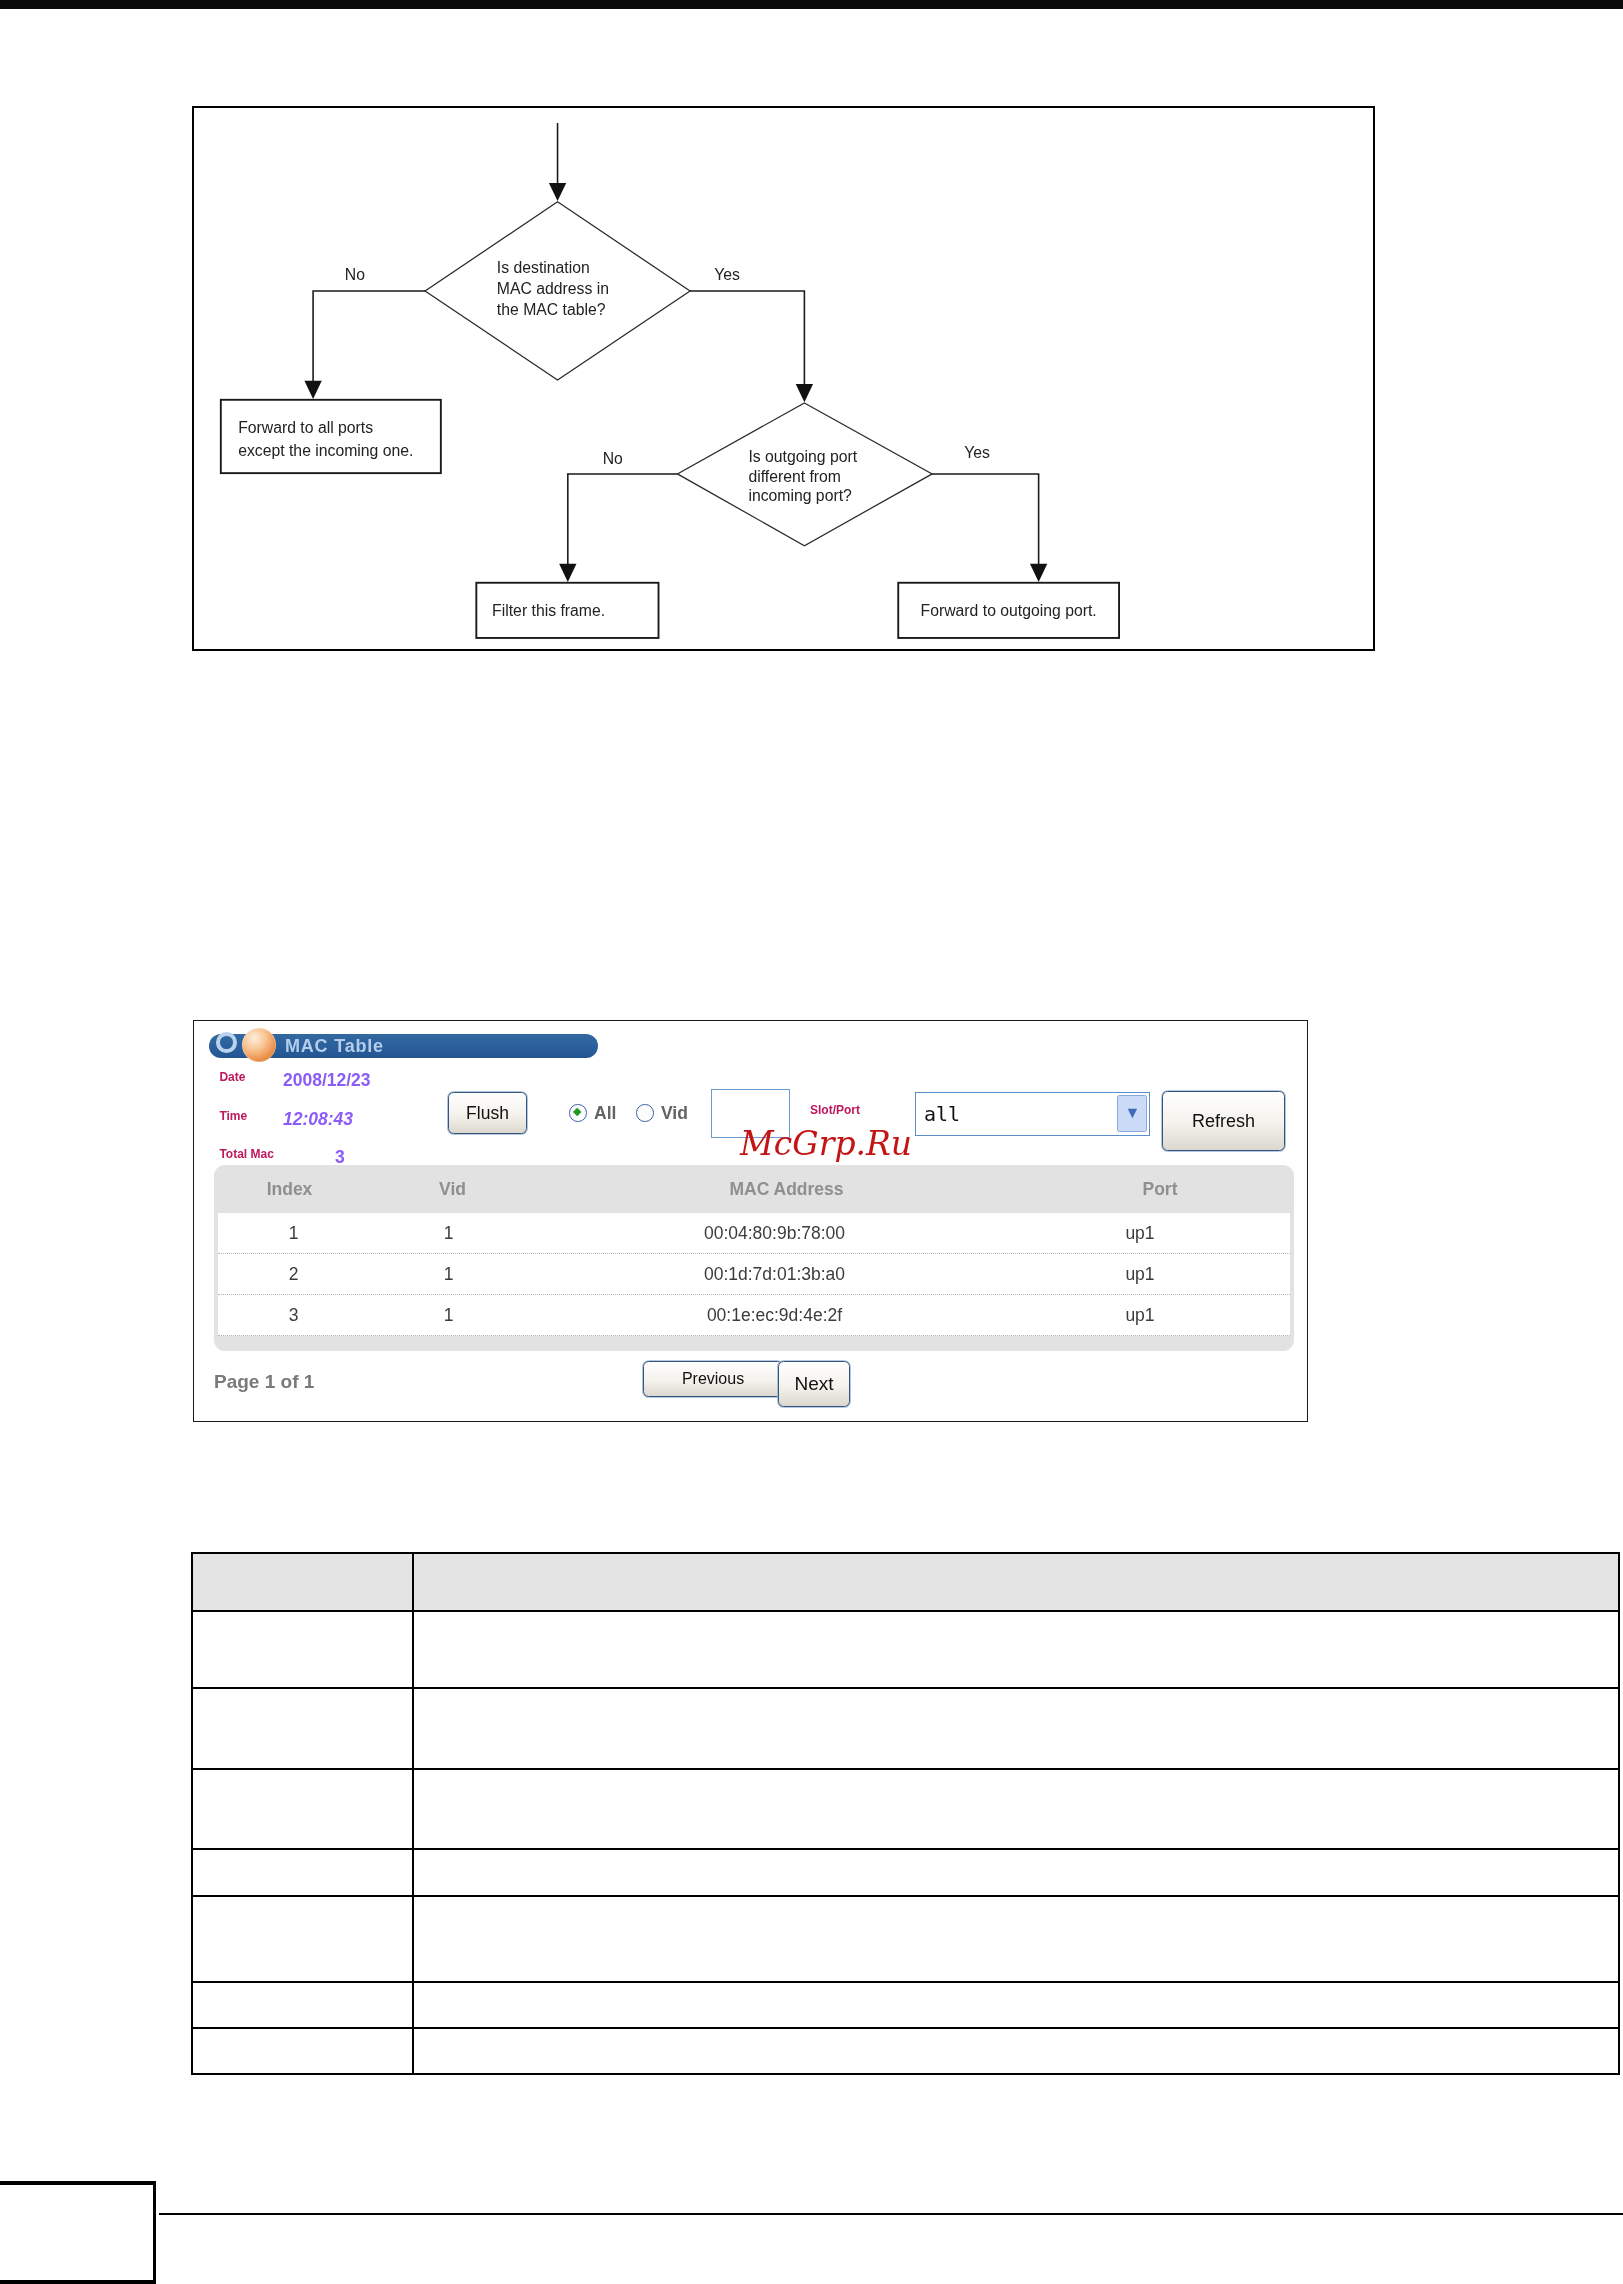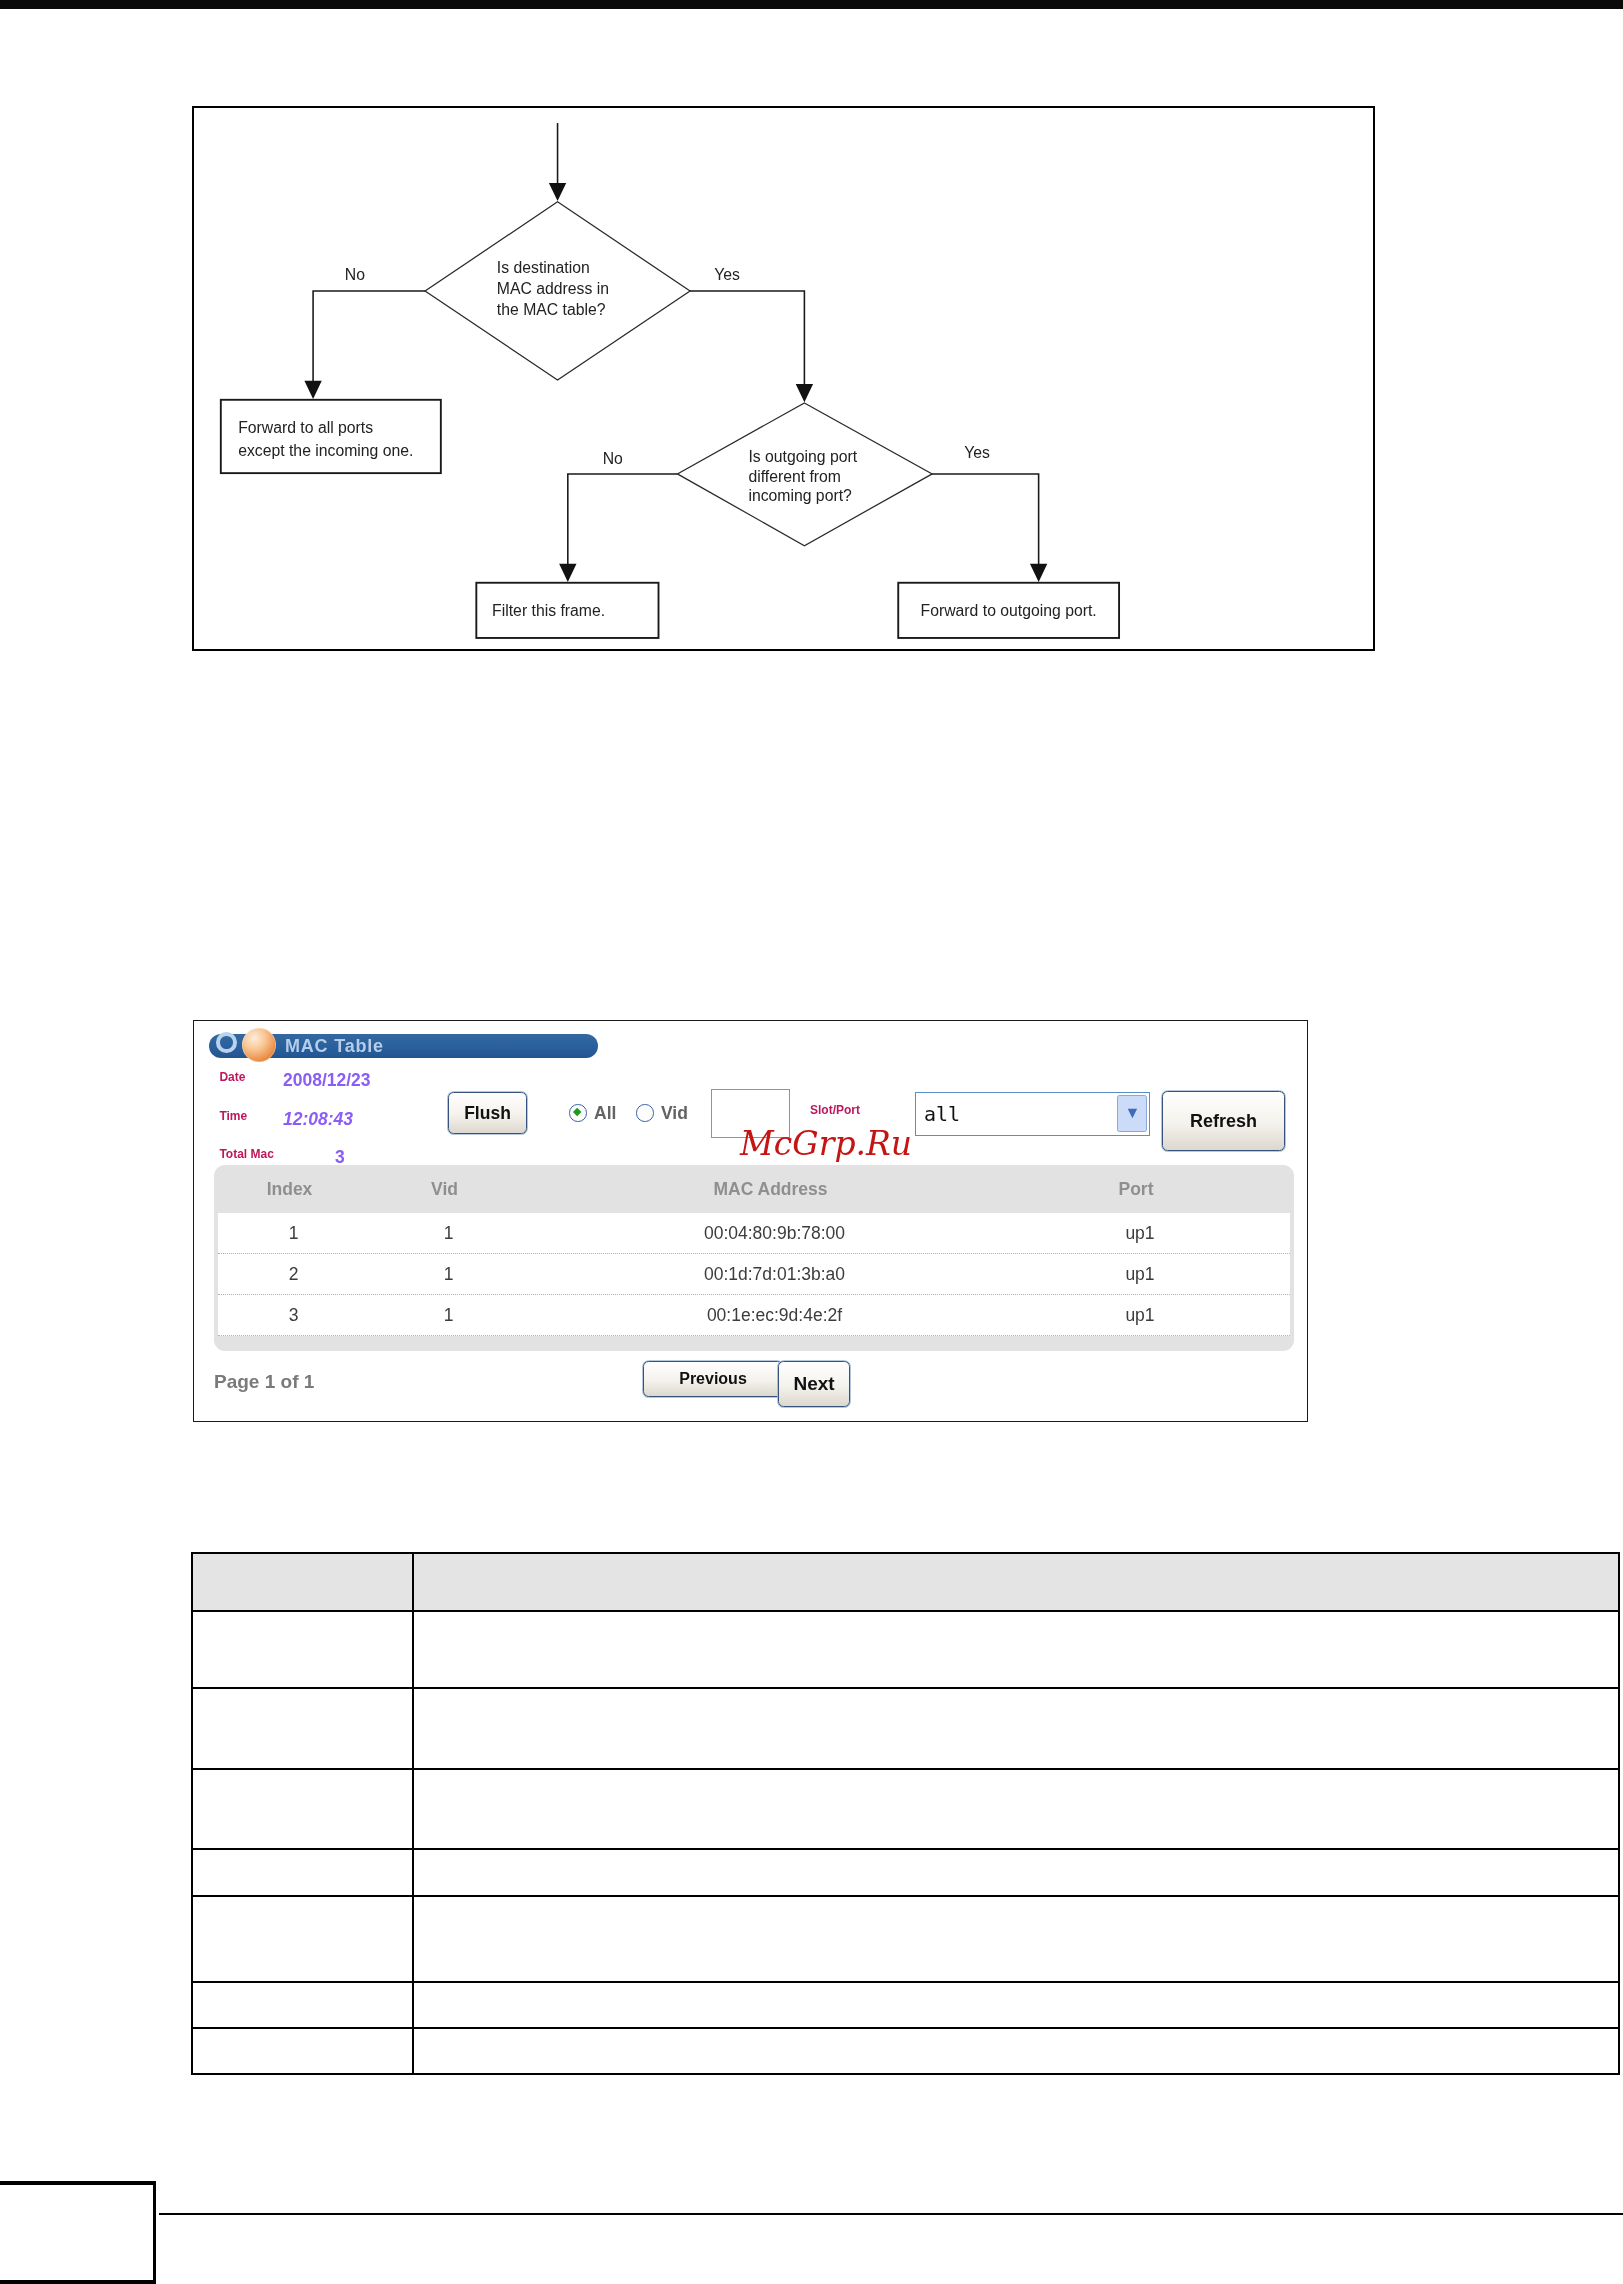--- a/index.html
+++ b/index.html
@@ -32,35 +32,35 @@
   .pill-cap{position:absolute;left:22px;top:11px;width:20.7px;height:20.7px;border-radius:50%;
     border:4px solid #b9d2ee;background:transparent;}
   .orb{position:absolute;left:48px;top:7.1px;width:34px;height:34px;border-radius:50%;
     background:radial-gradient(circle at 36% 30%, #fdeedd 0%, #f8c694 35%, #ef9a58 62%, #de751f 88%, #c96518 100%);
     box-shadow:0 0 0 0.8px rgba(255,255,255,.35) inset;}
   .shot-title{position:absolute;left:91px;top:15px;font-size:18px;font-weight:bold;color:#b5cde9;letter-spacing:0.8px;}
   .info-label{position:absolute;font-size:12px;font-weight:bold;color:#be185d;}
   .info-value{position:absolute;font-size:17.5px;font-weight:bold;color:#8b5cf6;}
   .btn{position:absolute;background:linear-gradient(180deg,#ffffff 0%,#f4f2ec 55%,#dcd8cf 100%);
     border:1.6px solid #35537c;border-radius:5.6px;box-shadow:0 0 0 0.8px #9db8d8;
-    font-family:"Liberation Sans",sans-serif;font-weight:bold;color:#111;
+    font-family:"Liberation Sans",sans-serif;font-weight:normal;color:#111;
     display:flex;align-items:center;justify-content:center;cursor:pointer;padding:7px;}
   .radio{position:absolute;width:17.5px;height:17.5px;border-radius:50%;border:1.6px solid #3a62a8;background:#fdfdfd;}
   .radio .dot{position:absolute;left:4px;top:4px;width:6.4px;height:6.4px;background:#1f9a1f;transform:rotate(45deg);}
   .radio-label{position:absolute;font-size:17.5px;font-weight:bold;color:#636363;}
   .vid-input{position:absolute;left:517px;top:68px;width:79px;height:49px;border:1.6px solid #6b9bd2;background:#fff;}
   .dropdown{position:absolute;left:721px;top:71px;width:235px;height:44px;border:1.6px solid #5b8fc9;background:#fff;}
   .dropdown .val{position:absolute;left:8px;top:8.7px;font-family:"DejaVu Sans Mono",monospace;font-size:20px;color:#111;}
   .dropdown .arrow{position:absolute;right:1.6px;top:1.6px;width:30px;height:37px;background:#ccdcf8;
     border:0.8px solid #8aa8d8;border-radius:2.4px;display:flex;align-items:center;justify-content:center;
     color:#3f6cba;font-size:16px;}
   .watermark{position:absolute;left:546px;top:103px;font-family:"DejaVu Serif",serif;
     font-style:italic;font-size:33px;color:#c41414;}
   .grid{position:absolute;left:20px;top:144px;width:1080px;height:186px;background:#e2e2e2;border-radius:11px;}
-  .grid-head{position:absolute;left:0;top:0;width:100%;height:48px;display:flex;align-items:center;}
+  .grid-head{position:absolute;left:0;top:0;width:100%;height:48px;display:flex;align-items:center;gap:8px;}
   .grid-head div{font-size:17.5px;font-weight:bold;color:#8f8f8f;text-align:center;}
   .gc1{width:151px;} .gc2{width:159px;} .gc3{width:493px;} .gc4{width:238px;}
   .grid-rows{position:absolute;left:4px;right:4px;top:48px;background:#fff;}
   .grid-row{display:flex;align-items:center;height:41px;border-bottom:1.6px dotted #b2b2b2;}
   .grid-row div{font-size:17.5px;color:#3c3c3c;text-align:center;}
   .pagetext{position:absolute;left:20px;top:350px;font-size:19px;font-weight:bold;color:#7a7a7a;}
 
   
   .spec{position:absolute;left:191px;top:1552px;border-collapse:collapse;}
   .spec td{border:2.4px solid #000;padding:0;}

